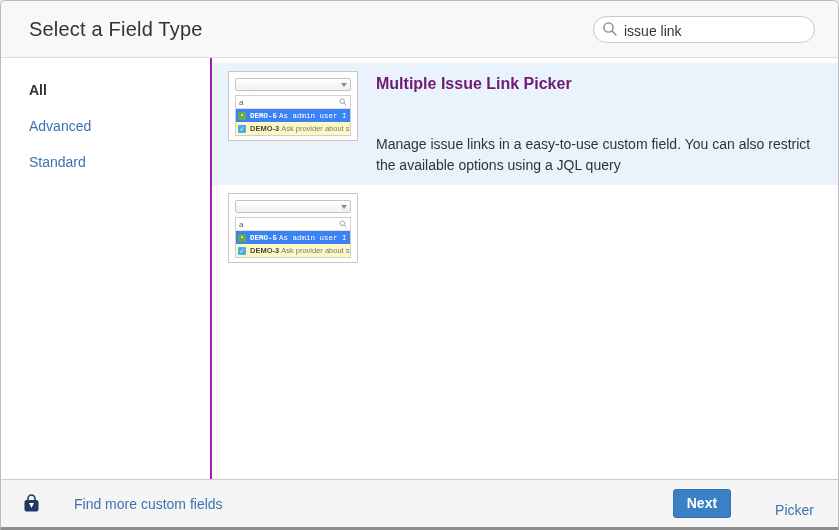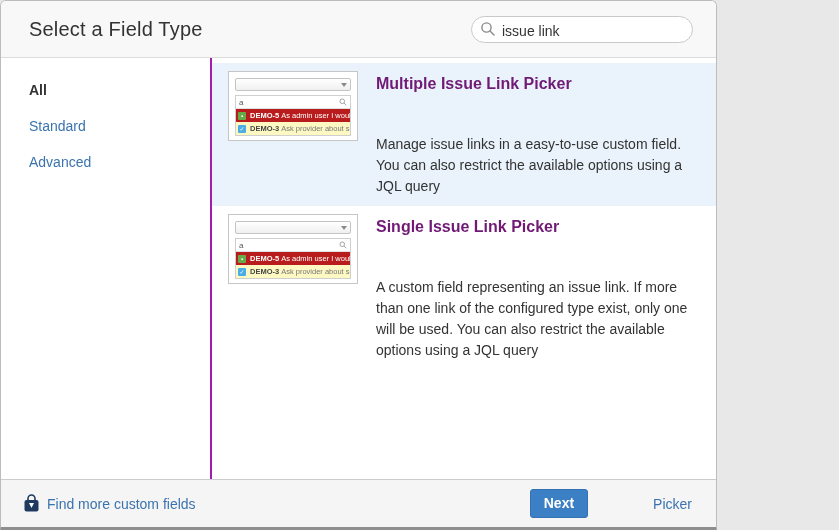--- a/index.html
+++ b/index.html
@@ -2,21 +2,21 @@
 <html><head>
 <meta charset="utf-8">
 <style>
   * { margin: 0; padding: 0; box-sizing: border-box; }
   html, body { background: #e8e8e8; }
   body {
     font-family: "Liberation Sans", sans-serif;
     -webkit-font-smoothing: antialiased;
   }
   .dialog {
-    width: 717px; height: 530px;
+    width: 839px; height: 530px;
     background: #fff;
     border: 1px solid #bcbcbc;
     border-bottom: 3px solid #8e8e8e;
     border-radius: 6px 6px 1px 1px;
     display: flex; flex-direction: column;
     overflow: hidden;
     position: relative;
   }
   
   .dlg-header {
@@ -102,21 +102,21 @@
     padding: 0 3px;
     font-size: 8px; color: #555;
   }
   .thumb-row {
     height: 13px;
     display: flex; align-items: center;
     padding: 0 2px;
     font-size: 7.5px;
     white-space: nowrap; overflow: hidden;
   }
-  .thumb-row.hl { background: #b91c1c; color: #fff; }
+  .thumb-row.hl { background: #3b82f6; color: #fff; font-family: Liberation Mono, monospace; }
   .thumb-row.plain { background: #fef9c3; color: #777; }
   .thumb-key { font-weight: bold; margin: 0 2px; }
   .thumb-row.plain .thumb-key { color: #444; }
   .type-icon {
     width: 8px; height: 8px; flex: 0 0 8px;
     border-radius: 1px;
     margin-right: 2px;
     display: flex; align-items: center; justify-content: center;
     color: #fff; font-size: 6px; line-height: 1;
   }
@@ -125,22 +125,22 @@
   
   .dlg-footer {
     flex: 0 0 48px; height: 48px;
     background: #f5f5f5;
     border-top: 1px solid #cccccc;
     display: flex; align-items: center; justify-content: space-between;
     padding: 0 24px 0 22px;
   }
   .footer-left { display: flex; align-items: center; }
   .marketplace-icon { width: 17px; height: 19px; margin-right: 7px; }
-  .link { color: #3b73af; font-size: 14px; text-decoration: none; cursor: pointer; }
-  .footer-right { display: flex; align-items: center; gap: 48px; }
+  .link { color: #3b73af; font-size: 14px; text-decoration: none; cursor: pointer; margin-left: 27px; }
+  .footer-right { display: flex; align-items: flex-end; }
   .btn-primary {
     background: #3b7fc4;
     border: 1px solid #3271b3;
     border-radius: 3px;
     color: #fff; font-weight: bold; font-size: 14px;
     font-family: "Liberation Sans", sans-serif;
     padding: 5px 13px 6px 13px;
     cursor: pointer;
     margin-right: 17px;
   }
@@ -158,22 +158,22 @@
         <line x1="10" y1="10" x2="14" y2="14" stroke="#8a8a8a" stroke-width="1.4" stroke-linecap="round"></line>
       </svg>
       <input class="search-input" type="text" value="issue link" style="">
     </div>
   </div>
 
   <div class="dlg-body">
 
     <div class="sidebar">
       <a class="side-item selected">All</a>
+      <a class="side-item">Advanced</a>
       <a class="side-item">Standard</a>
-      <a class="side-item">Advanced</a>
     </div>
 
     <div class="content">
 
       <div class="option-row selected">
         <div class="thumb">
           <div class="thumb-select">
             <span class="thumb-caret"></span>
           </div>
           <div class="thumb-drop">
@@ -219,24 +219,20 @@
               <span class="type-icon story">▪</span>
               <span class="thumb-key">DEMO-5</span>
               <span>As admin user I would lik</span>
             </div>
             <div class="thumb-row plain">
               <span class="type-icon task">✓</span>
               <span class="thumb-key">DEMO-3</span>
               <span>Ask provider about some</span>
             </div>
           </div>
-        </div>
-        <div class="option-text">
-          <div class="option-title">Single Issue Link Picker</div>
-          <div class="option-desc">A custom field representing an issue link. If more than one link of the configured type exist, only one will be used. You can also restrict the available options using a JQL query</div>
         </div>
       </div>
 
     </div>
   </div>
 
   <div class="dlg-footer">
     <div class="footer-left">
       <svg class="marketplace-icon" viewBox="0 0 17 19">
         <path d="M5 6 V4.5 a3.5 3.5 0 0 1 7 0 V6" fill="none" stroke="#1f3a5f" stroke-width="1.6"></path>

